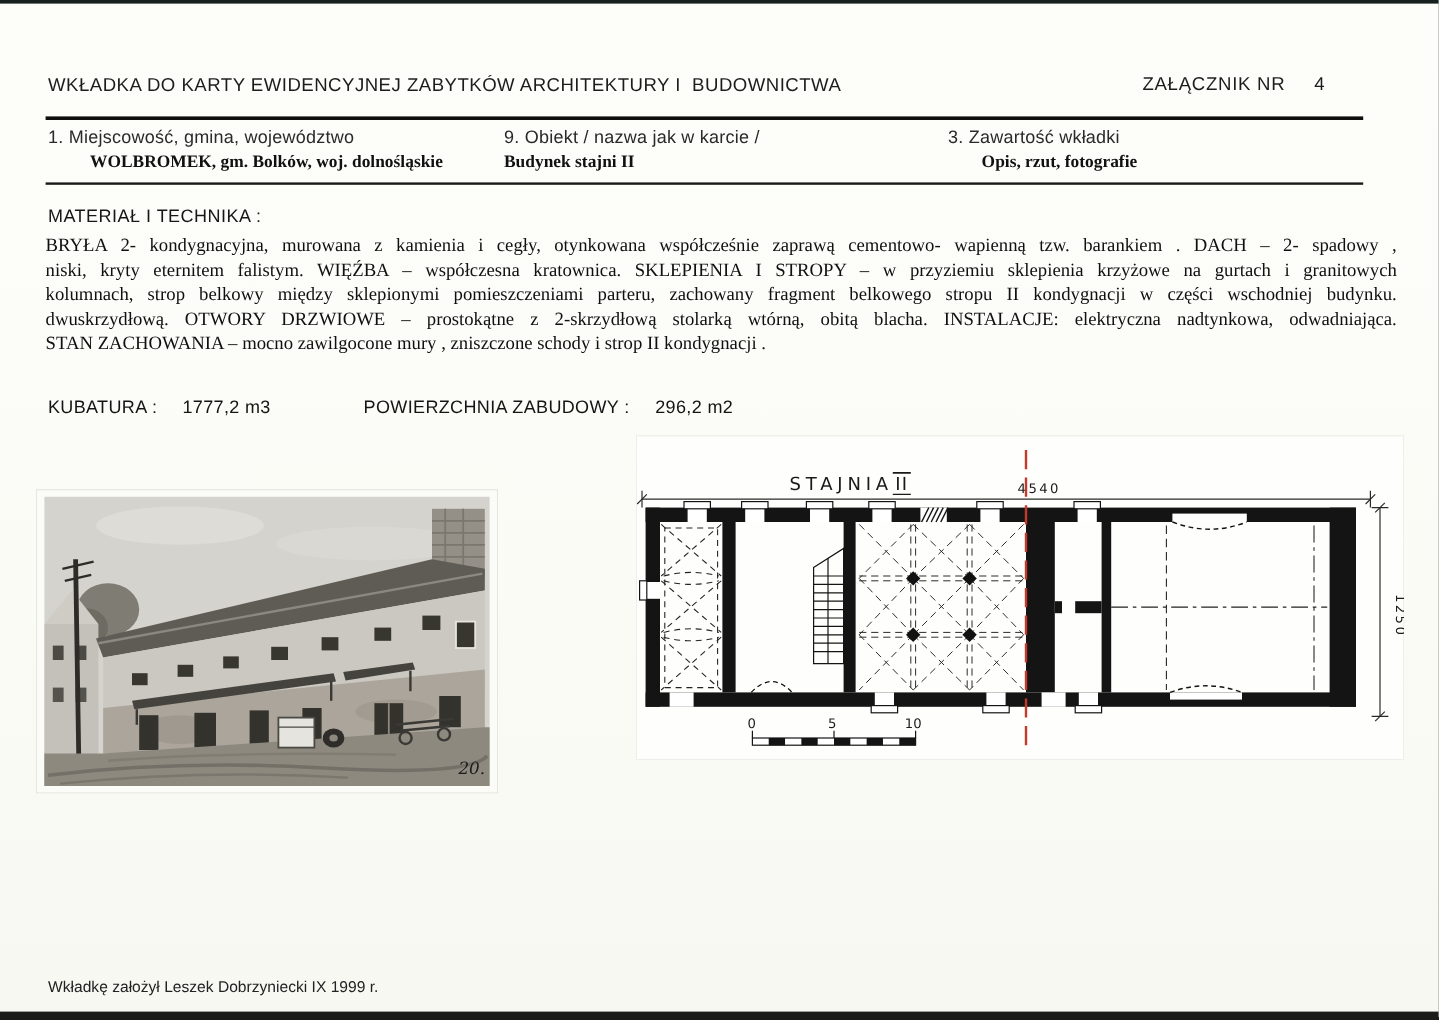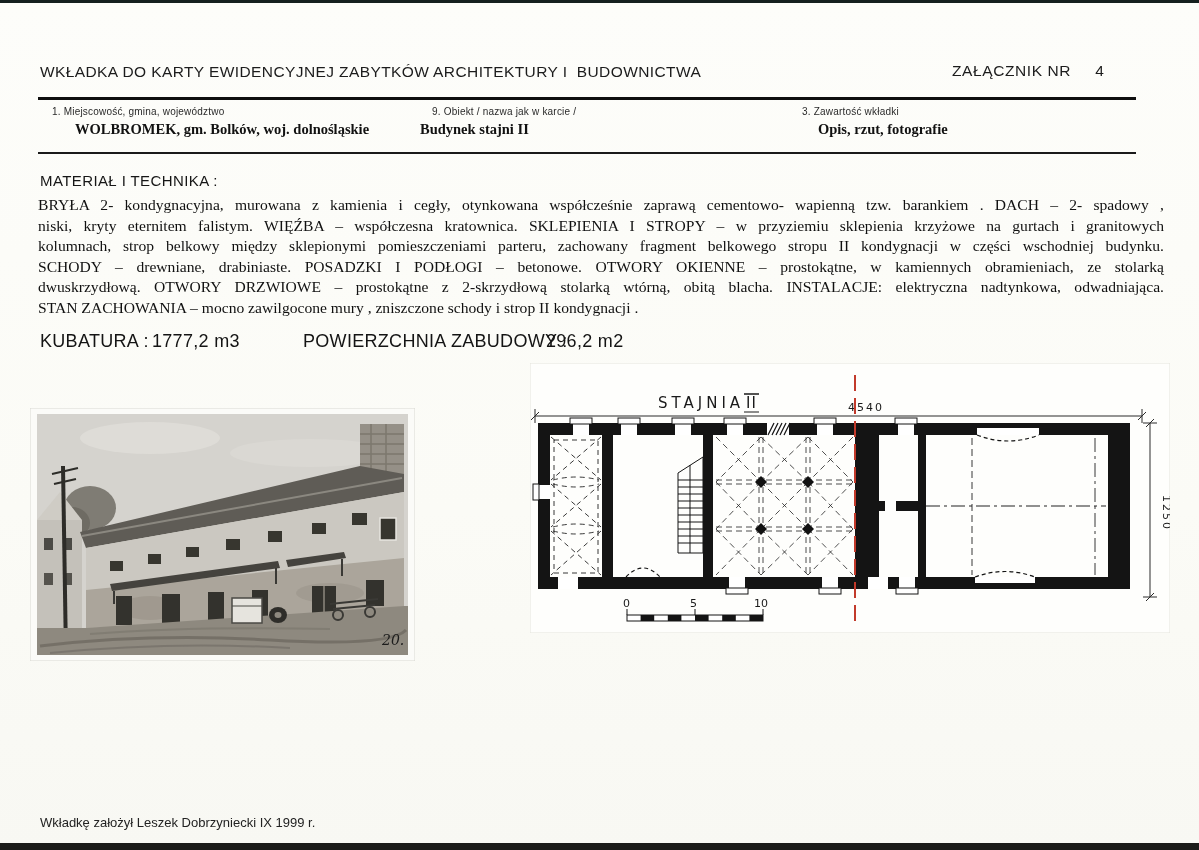--- a/index.html
+++ b/index.html
@@ -9,33 +9,33 @@
   .edge-top{position:absolute;left:0;top:0;width:1199px;height:3px;background:#15201f;}
   .edge-bottom{position:absolute;left:0;top:843px;width:1199px;height:7px;background:#1b1b18;}
 
   .hdr-title{position:absolute;left:40px;top:63px;font-size:15.5px;letter-spacing:.4px;color:#1c1c1c;white-space:pre;}
   .hdr-attach{position:absolute;left:952px;top:62px;font-size:15.5px;letter-spacing:.6px;color:#1c1c1c;}
   .hdr-attach .num{margin-left:24px;}
   .rule-thick{position:absolute;left:38px;top:97px;width:1098px;height:3px;background:#0f0f0f;}
   .rule-thin{position:absolute;left:38px;top:152px;width:1098px;height:2px;background:#1a1a1a;}
 
   .field{position:absolute;top:106px;}
-  .field .lbl{font-size:10px;color:#2a2a2a;letter-spacing:.2px;margin-left:12px;}
+  .field .lbl{font-size:15px;color:#2a2a2a;letter-spacing:.2px;}
   .field .val{font-family:"Liberation Serif",serif;font-weight:bold;font-size:14.5px;margin-top:4px;color:#111;}
   .f1{left:40px;width:370px;} .f1 .val{margin-left:35px;}
   .f2{left:420px;width:360px;} .f2 .val{}
   .f3{left:790px;width:340px;} .f3 .val{margin-left:28px;}
 
   .mat-head{position:absolute;left:40px;top:172px;font-size:15px;letter-spacing:.4px;color:#161616;}
   .para{position:absolute;left:38px;top:195px;width:1126px;
         font-family:"Liberation Serif",serif;font-size:15.6px;line-height:20.6px;color:#101010;}
   .para .jline{text-align:justify;text-align-last:justify;}
   .para .jline.last{text-align-last:left;}
 
-  .metric{position:absolute;top:331px;font-size:18px;letter-spacing:.3px;color:#141414;white-space:nowrap;text-align:center;}
+  .metric{position:absolute;top:331px;font-size:15px;letter-spacing:.3px;color:#141414;white-space:nowrap;text-align:center;}
   .m1{left:40px;} .m2{left:152px;} .m3{left:303px;} .m4{left:546px;}
 
   .photo-wrap{position:absolute;left:30px;top:372px;width:385px;height:253px;margin-top:36px;}
   .plan-wrap{position:absolute;left:530px;top:363px;width:640px;height:270px;}
   svg{display:block;}
 
   .footer-note{position:absolute;left:40px;top:815px;font-size:13px;color:#222;}
 </style>
 </head>
 <body>
@@ -62,21 +62,20 @@
     <div class="lbl">3. Zawartość wkładki</div>
     <div class="val">Opis, rzut, fotografie</div>
   </div>
   <div class="rule-thin"></div>
 
   <div class="mat-head">MATERIAŁ I TECHNIKA :</div>
   <div class="para">
     <div class="jline">BRYŁA  2- kondygnacyjna, murowana z kamienia  i cegły, otynkowana współcześnie zaprawą cementowo- wapienną tzw. barankiem . DACH – 2- spadowy ,</div>
     <div class="jline">niski, kryty eternitem falistym. WIĘŹBA – współczesna kratownica. SKLEPIENIA I STROPY – w przyziemiu sklepienia krzyżowe na gurtach i granitowych</div>
     <div class="jline">kolumnach, strop belkowy między sklepionymi pomieszczeniami parteru, zachowany fragment belkowego stropu II kondygnacji w części wschodniej budynku.</div>
-    <div class="jline">SCHODY – drewniane, drabiniaste. POSADZKI I PODŁOGI – betonowe. OTWORY OKIENNE – prostokątne, w kamiennych obramieniach, ze stolarką</div>
     <div class="jline">dwuskrzydłową. OTWORY DRZWIOWE – prostokątne z 2-skrzydłową stolarką wtórną, obitą blacha. INSTALACJE: elektryczna nadtynkowa, odwadniająca.</div>
     <div class="jline last">STAN ZACHOWANIA – mocno zawilgocone mury , zniszczone schody i strop II kondygnacji .</div>
   </div>
 
   <div class="metric m1">KUBATURA :</div>
   <div class="metric m2">1777,2 m3</div>
   <div class="metric m3">POWIERZCHNIA ZABUDOWY :</div>
   <div class="metric m4">296,2 m2</div>
 
   <div class="photo-wrap">

